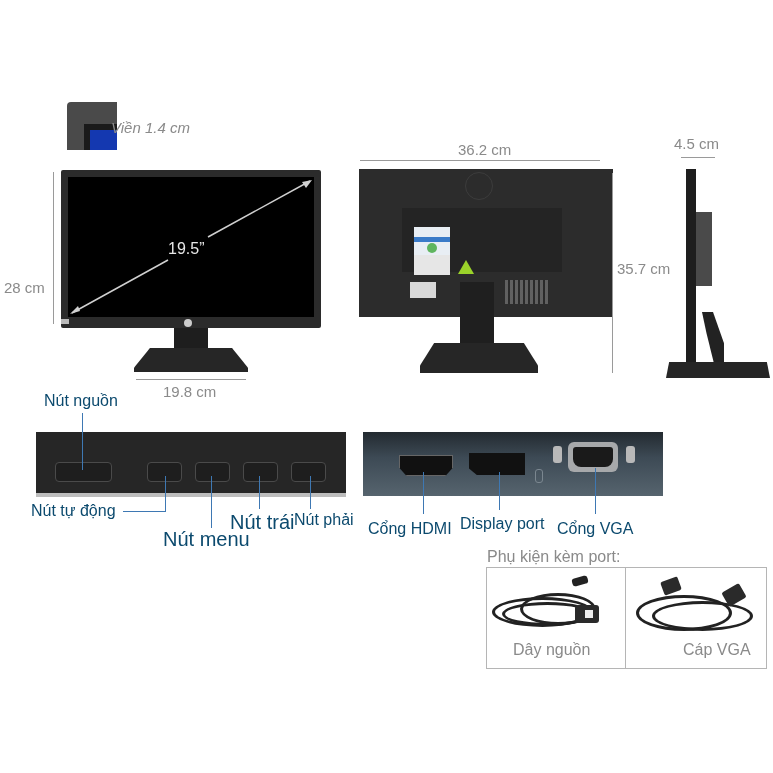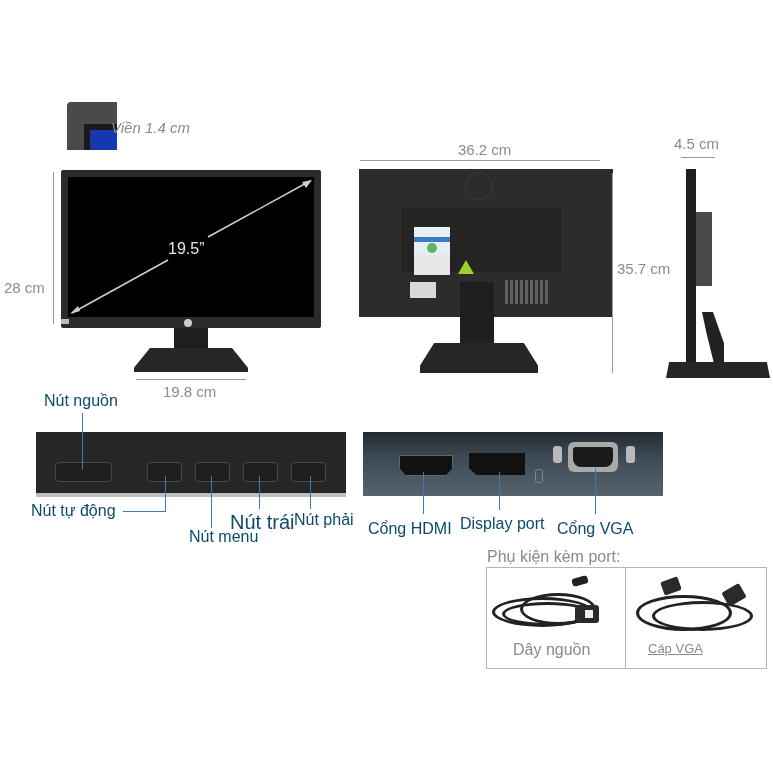--- a/index.html
+++ b/index.html
@@ -134,21 +134,21 @@
 </div>
 <div class="abs strip-edge"></div>
 
 <div class="bline" style="left:82px;top:413px;width:1px;height:57px;"></div>
 <div class="bline" style="left:165px;top:476px;width:1px;height:36px;"></div>
 <div class="bline" style="left:123px;top:511px;width:43px;height:1px;"></div>
 <div class="bline" style="left:211px;top:476px;width:1px;height:52px;"></div>
 <div class="bline" style="left:259px;top:476px;width:1px;height:33px;"></div>
 <div class="bline" style="left:310px;top:476px;width:1px;height:33px;"></div>
 <div class="lbl lbl-dark" style="left:31px;top:503px;font-size:16px;">Nút tự động</div>
-<div class="lbl lbl-dark" style="left:163px;top:529px;font-size:16px;margin-left:26px;">Nút menu</div>
+<div class="lbl lbl-dark" style="left:163px;top:529px;font-size:20px;">Nút menu</div>
 <div class="lbl lbl-dark" style="left:230px;top:512px;font-size:20px;">Nút trái</div>
 <div class="lbl lbl-dark" style="left:294px;top:512px;font-size:16px;">Nút phải</div>
 
 <div class="abs ports"></div>
 <div class="abs port-hdmi"></div>
 <div class="abs port-dp"></div>
 <div class="abs lock"></div>
 <div class="abs screw" style="left:553px;top:446px;"></div>
 <div class="abs port-vga">
     <div class="hole"></div>
@@ -174,13 +174,13 @@
   <div class="abs" style="left:82px;top:2px;width:16px;height:8px;background:#222;border-radius:3px;transform:rotate(-15deg);"></div>
 </div>
 <div class="lbl" style="left:513px;top:642px;font-size:16px;">Dây nguồn</div>
 
 <div class="abs" style="left:632px;top:575px;width:130px;height:60px;">
   <div class="cable" style="left:4px;top:20px;width:90px;height:30px;"></div>
   <div class="cable" style="left:20px;top:26px;width:95px;height:24px;"></div>
   <div class="abs" style="left:30px;top:4px;width:18px;height:14px;background:#2a2a2a;border-radius:2px;transform:rotate(-20deg);"></div>
   <div class="abs" style="left:92px;top:12px;width:20px;height:16px;background:#2a2a2a;border-radius:2px;transform:rotate(-30deg);"></div>
 </div>
-<div class="lbl" style="left:648px;top:642px;font-size:13px;text-decoration:underline;">Cáp VGA</div>
+<div class="lbl" style="left:683px;top:642px;font-size:16px;">Cáp VGA</div>
 
 </body></html>

